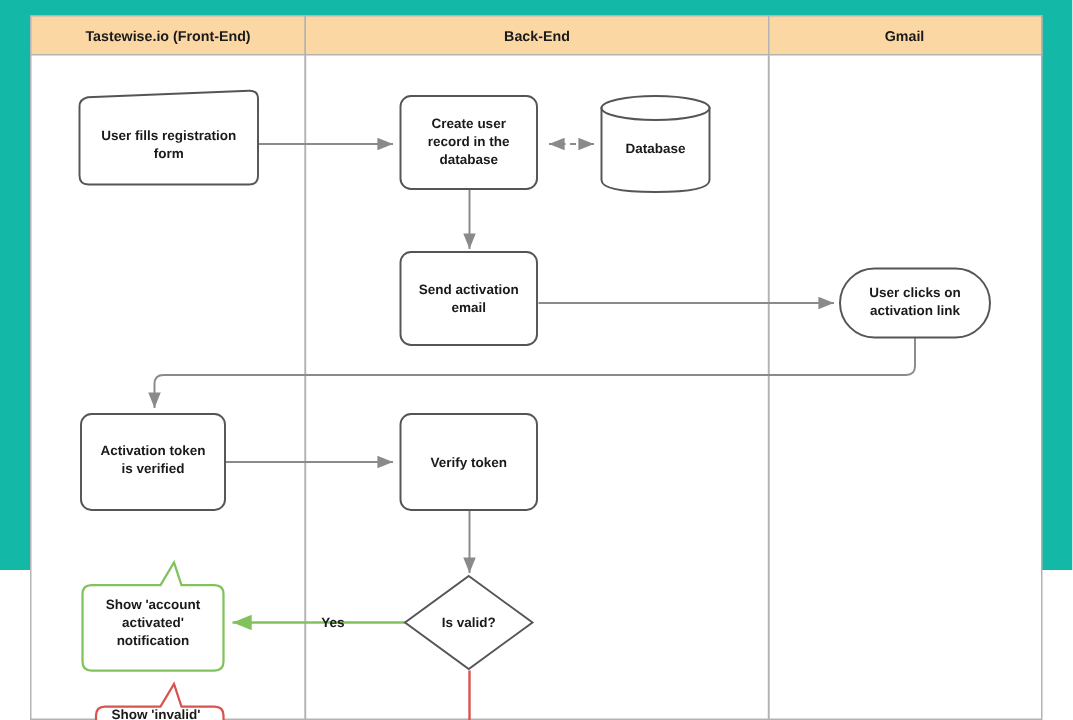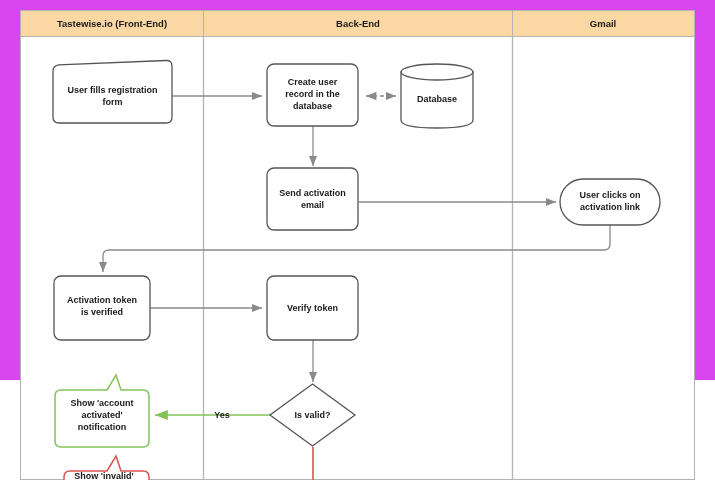--- a/index.html
+++ b/index.html
@@ -8,21 +8,21 @@
     background: #ffffff;
     width: 715px;
     height: 480px;
     overflow: hidden;
     font-family: "Liberation Sans", sans-serif;
   }
   #stage {
     position: relative;
     width: 715px;
     height: 380px;
-    background: #d946ef;
+    background: #14b8a6;
   }
   #flow-svg {
     position: absolute;
     left: 0;
     top: 0;
     width: 715px;
     height: 480px;
   }
   .lane-title {
     font-size: 9.5px;

